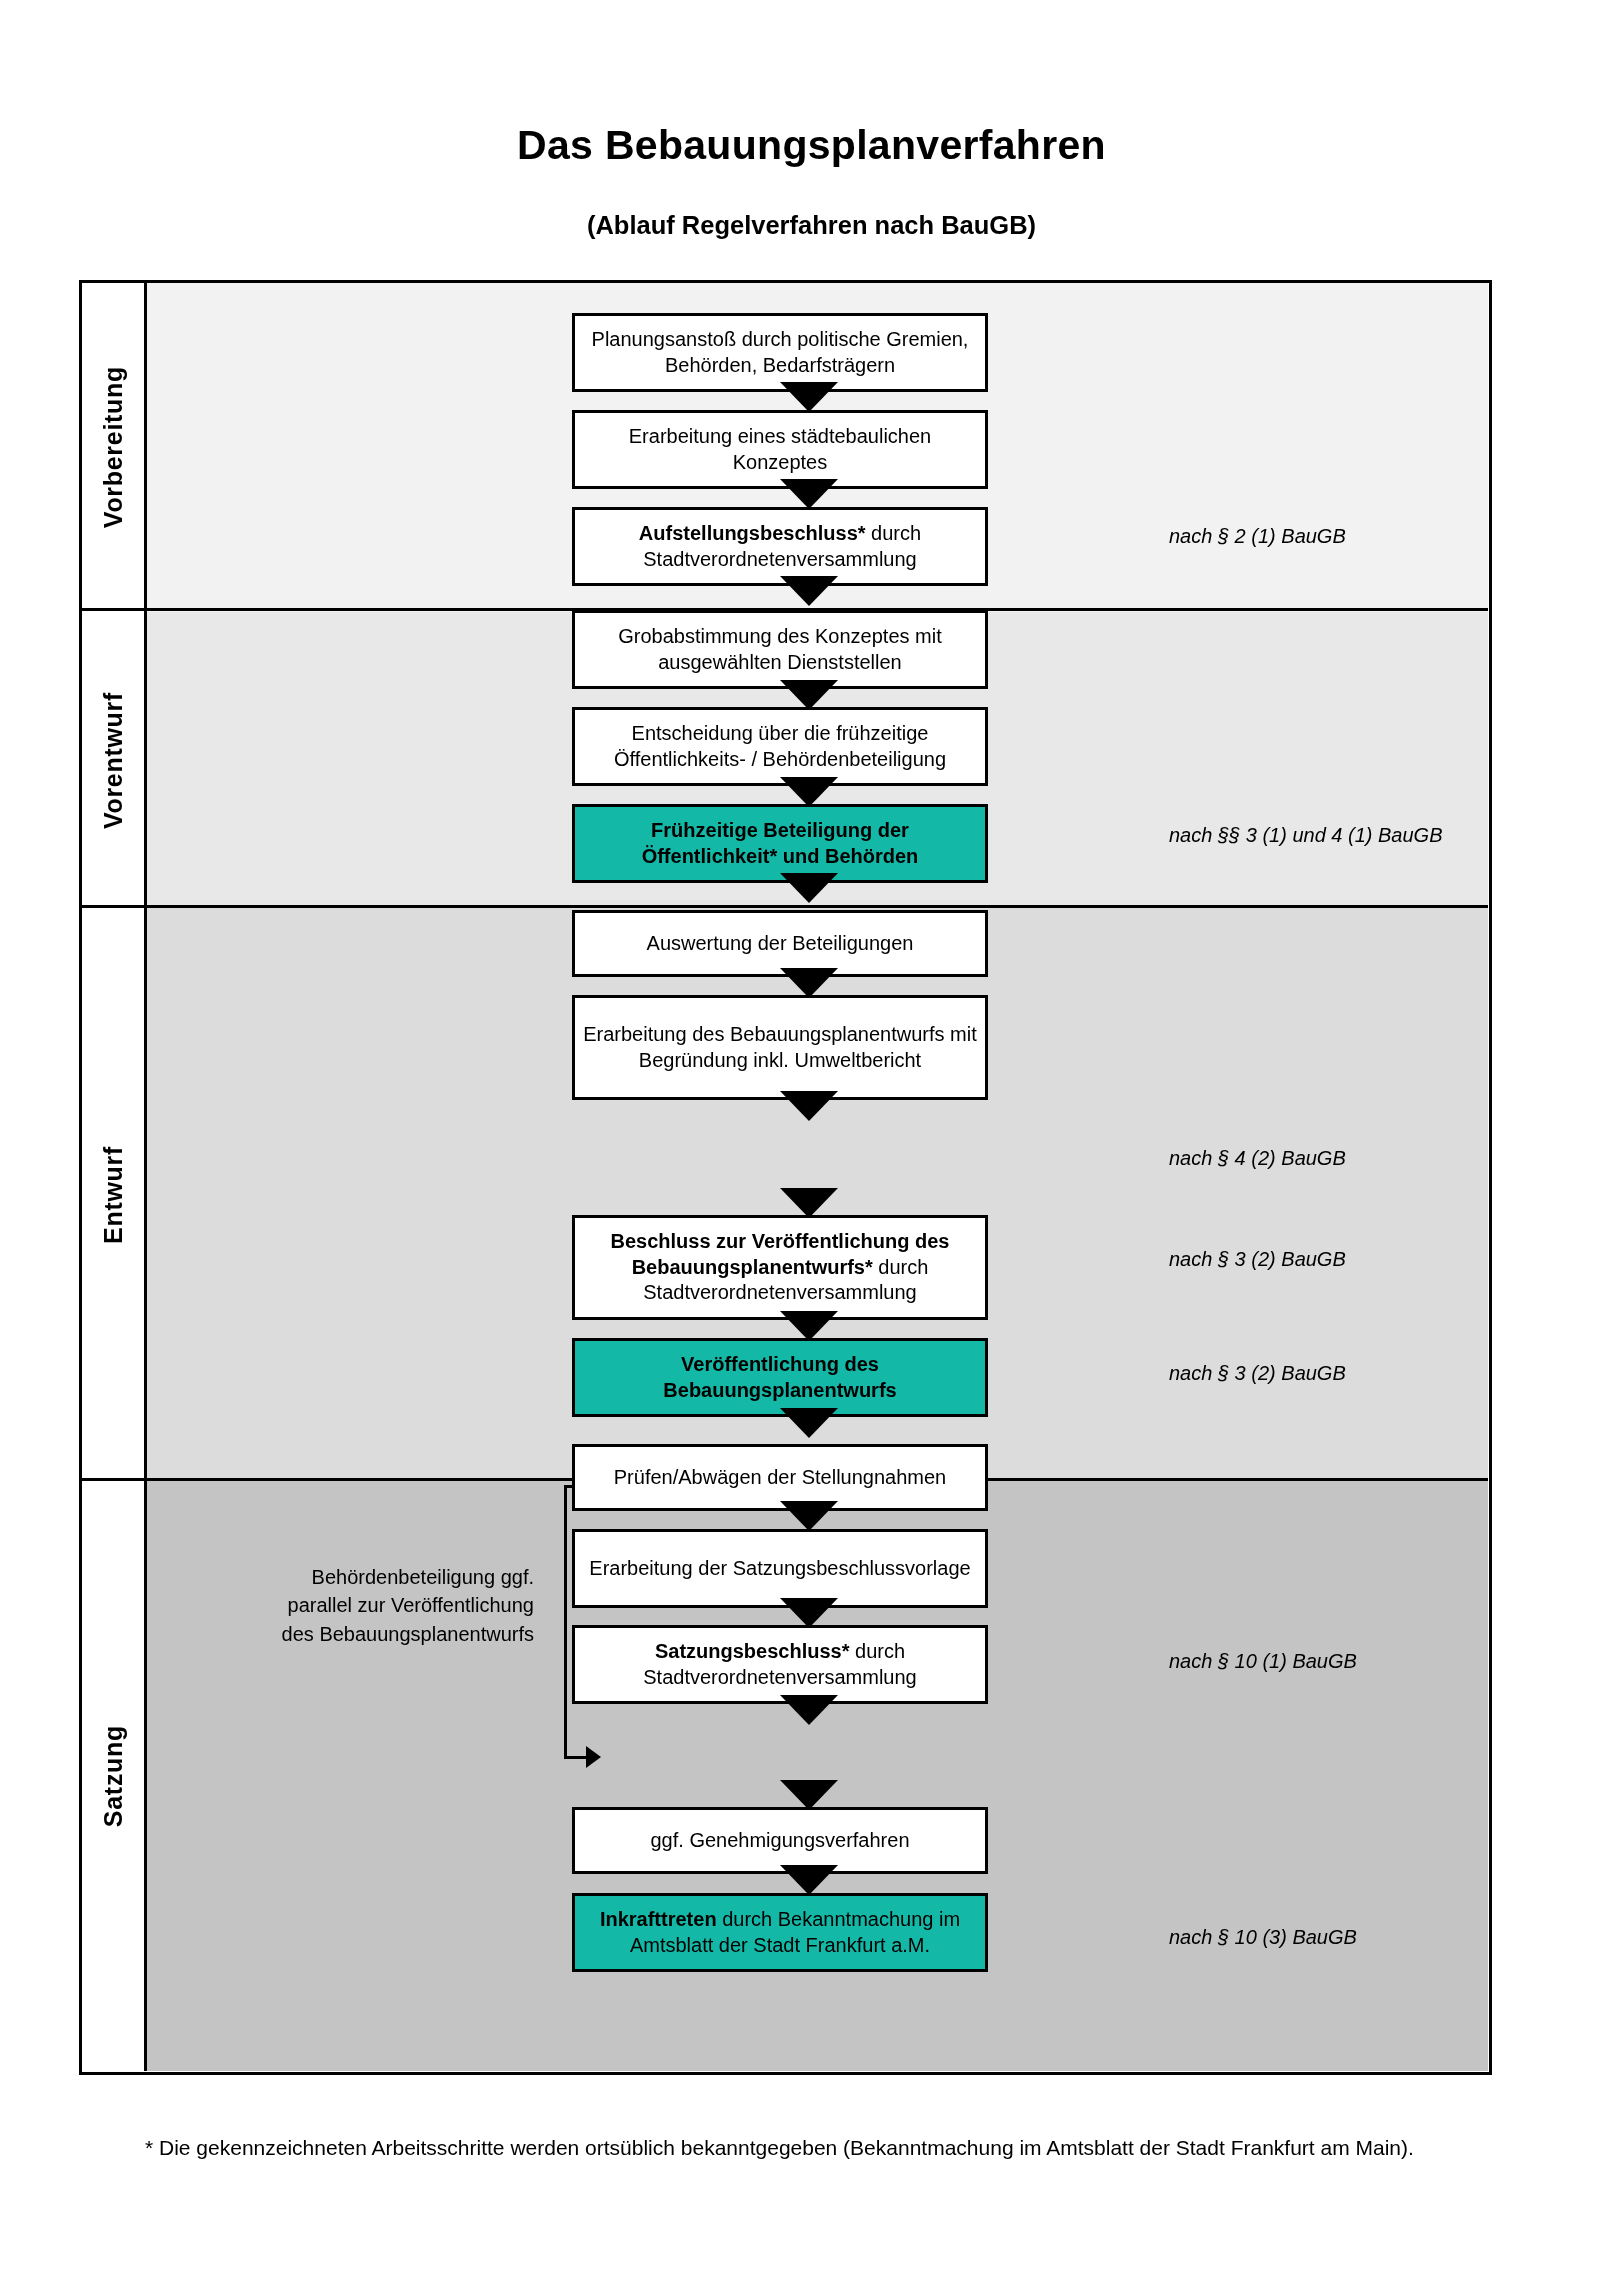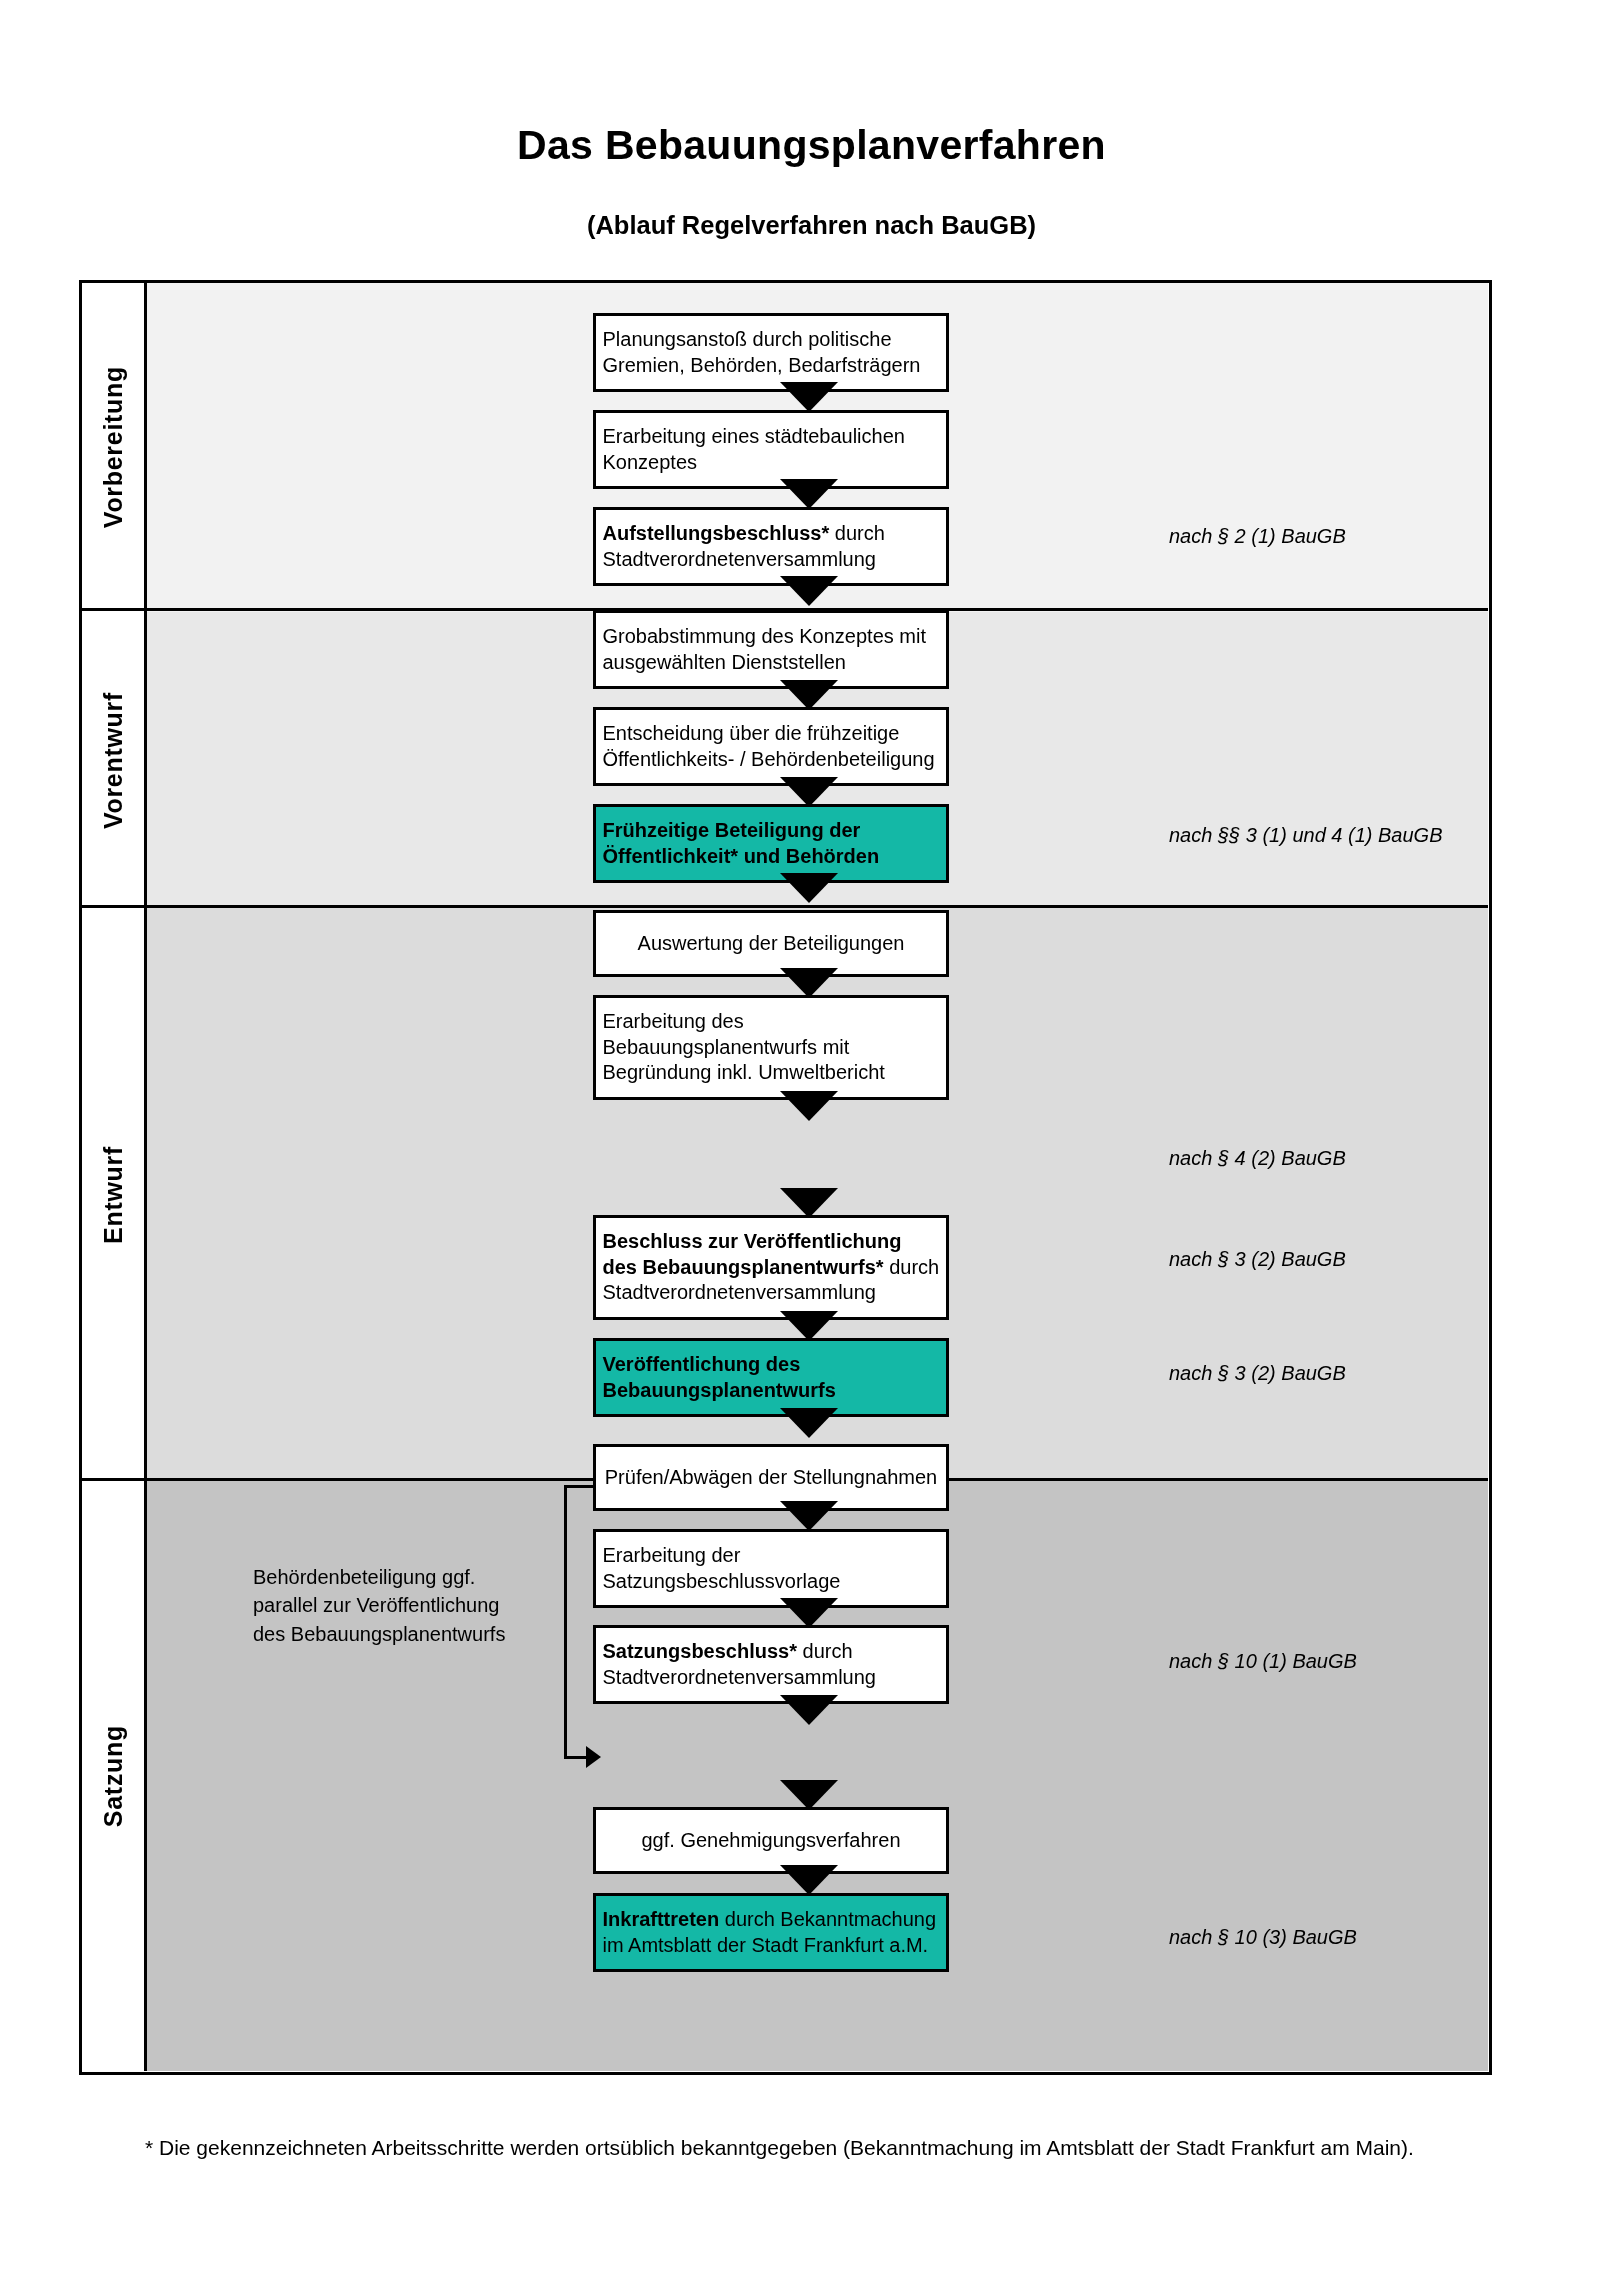--- a/index.html
+++ b/index.html
@@ -27,38 +27,38 @@
 
   #phase-0{top:0;height:329px;background:#f2f2f2;}
   #phase-1{top:329px;height:297px;background:#e8e8e8;}
   #phase-2{top:625px;height:573px;background:#dcdcdc;}
   #phase-3{top:1198px;height:590px;background:#c4c4c4;}
   #phase-0 .phase-label,#phase-1 .phase-label,#phase-2 .phase-label,#phase-3 .phase-label{
     border-bottom:none;}
   .phase-sep{position:absolute;left:0;width:1406px;height:3.3px;background:#000;}
 
   
-  .node{position:absolute;left:511px;width:356px;box-sizing:border-box;
+  .node{position:absolute;left:490px;width:416px;box-sizing:border-box;
         border:3.3px solid #000;background:#ffffff;
-        display:flex;align-items:center;justify-content:center;
+        display:flex;align-items:center;justify-content:center;text-align:center;
         font-size:20px;line-height:1.28;padding:3.9px 6.5px;z-index:3;}
   .node.blue{background:#14b8a6;}
   .node b{font-weight:bold;}
 
   
   .arrow{position:absolute;left:698px;width:0;height:0;z-index:4;
          border-left:29px solid transparent;border-right:29px solid transparent;
          border-top:30px solid #000;}
 
   
   .legal{position:absolute;left:1087px;font-size:20px;white-space:nowrap;z-index:3;font-style:italic;}
 
   
   #sidenote{position:absolute;left:171px;top:1280px;width:281px;
-            text-align:left;font-size:20px;line-height:1.42;z-index:3;}
+            text-align:right;font-size:20px;line-height:1.42;z-index:3;}
 
   
   #brk-top{position:absolute;left:482px;top:1202px;width:33px;height:3.3px;background:#000;z-index:3;}
   #brk-v{position:absolute;left:482px;top:1202px;width:3.3px;height:274px;background:#000;z-index:3;}
   #brk-bot{position:absolute;left:482px;top:1473px;width:25px;height:3.3px;background:#000;z-index:3;}
   #brk-head{position:absolute;left:504px;top:1463px;width:0;height:0;z-index:4;
             border-top:11.8px solid transparent;border-bottom:11.8px solid transparent;
             border-left:15.7px solid #000;}
 
   

